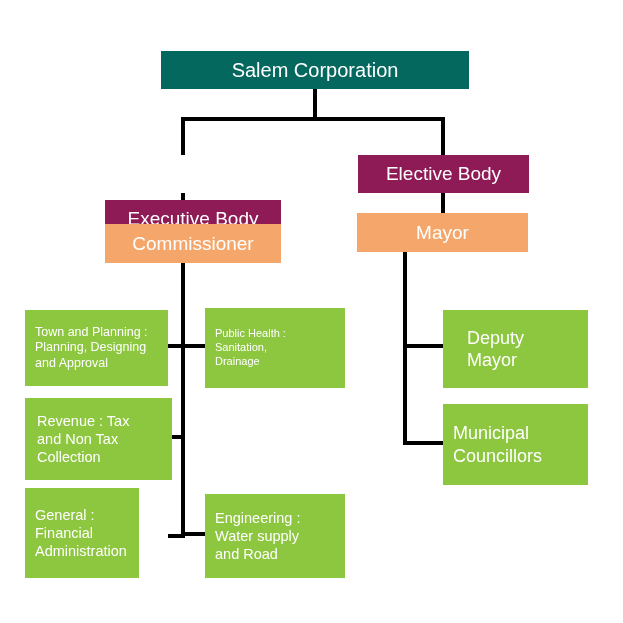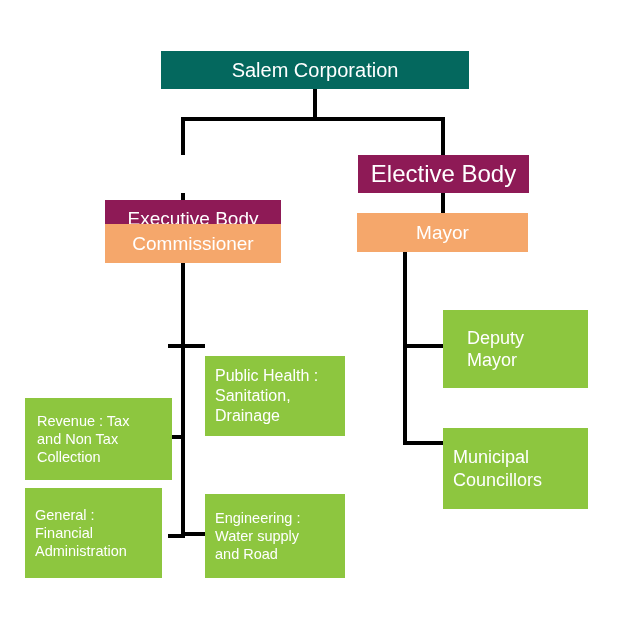--- a/index.html
+++ b/index.html
@@ -53,42 +53,45 @@
   <div class="line" style="left:185px; top:532px; width:20px; height:4px;"></div>
 
   <div class="line" style="left:403px; top:252px; width:4px; height:193px;"></div>
   <div class="line" style="left:407px; top:344px; width:36px; height:4px;"></div>
   <div class="line" style="left:407px; top:441px; width:36px; height:4px;"></div>
 
   <div class="node teal" style="left:161px; top:51px; width:308px; height:38px; font-size:20px;">Salem Corporation</div>
 
   <div class="node magenta" style="left:105px; top:155px; width:176px; height:38px; font-size:19px;margin-top:45px;">Executive Body</div>
 
-  <div class="node magenta" style="left:358px; top:155px; width:171px; height:38px; font-size:24px;">Elective Body</div>
+  <div class="node magenta" style="left:358px; top:155px; width:171px; height:38px; font-size:19px;">Elective Body</div>
 
   <div class="node orange" style="left:105px; top:224px; width:176px; height:39px; font-size:19px;">Commissioner</div>
 
   <div class="node orange" style="left:357px; top:213px; width:171px; height:39px; font-size:19px;">Mayor</div>
 
+  <div class="node green leaf" style="left:25px; top:310px; width:143px; height:76px; font-size:12.5px;">Town and Planning :
+Planning, Designing
+and Approval</div>
 
-  <div class="node green leaf" style="left:205px; top:308px; width:140px; height:80px; font-size:16px;margin-top:48px;">Public Health :
+  <div class="node green leaf" style="left:205px; top:308px; width:140px; height:80px; font-size:11px;">Public Health :
 Sanitation,
 Drainage</div>
 
   <div class="node green leaf" style="left:25px; top:398px; width:147px; height:82px; font-size:14.5px;padding-left:12px;">Revenue : Tax
 and Non Tax
 Collection</div>
 
-  <div class="node green leaf" style="left:25px; top:488px; width:137px; height:90px; font-size:14.5px;">General :
+  <div class="node green leaf" style="left:25px; top:488px; width:114px; height:90px; font-size:14.5px;">General :
 Financial
 Administration</div>
 
   <div class="node green leaf" style="left:205px; top:494px; width:140px; height:84px; font-size:14.5px;">Engineering :
 Water supply
 and Road</div>
 
   <div class="node green leaf" style="left:443px; top:310px; width:145px; height:78px; font-size:18px;padding-left:24px;">Deputy
 Mayor</div>
 
-  <div class="node green leaf" style="left:443px; top:404px; width:145px; height:81px; font-size:18px;margin-top:24px;">Municipal
+  <div class="node green leaf" style="left:443px; top:404px; width:145px; height:81px; font-size:18px;">Municipal
 Councillors</div>
 
 </div>
 
 </body></html>

